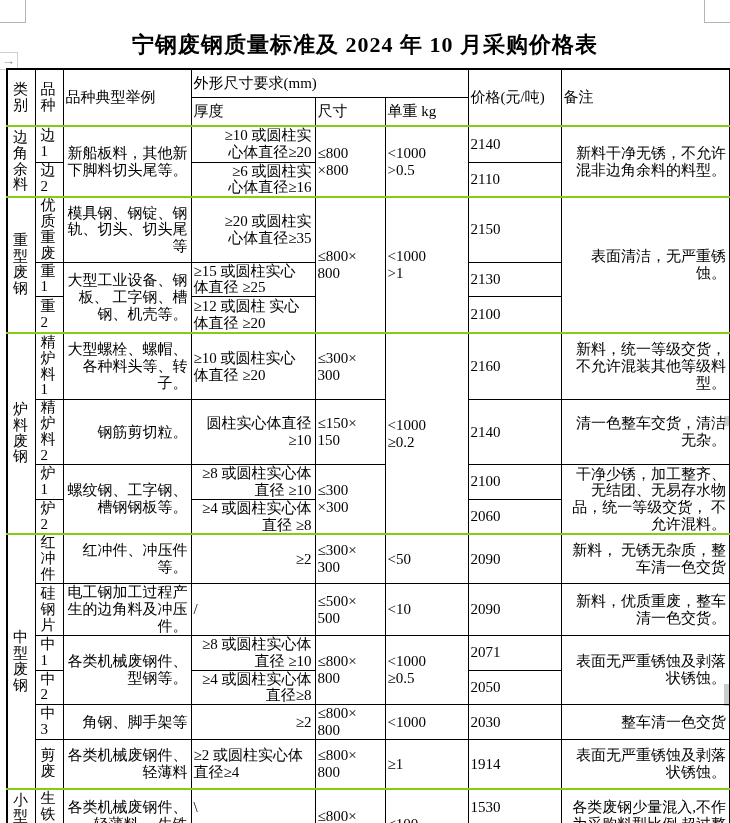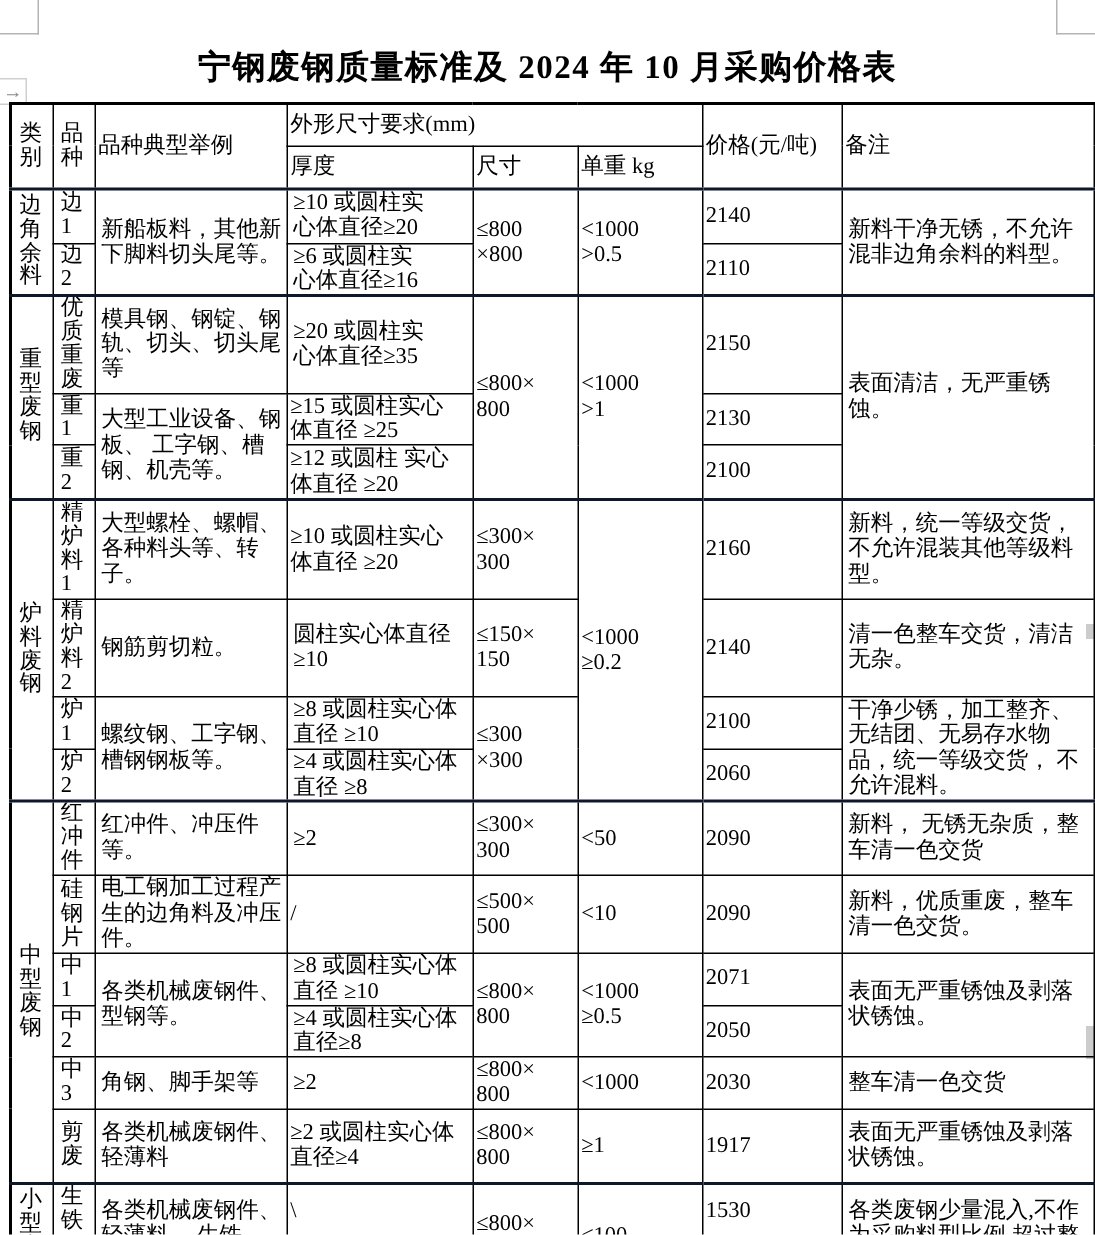--- a/index.html
+++ b/index.html
@@ -27,25 +27,25 @@
     border-collapse:collapse;table-layout:fixed;
     border:2px solid #000;
   }
   th,td{
     border:1px solid #000;font-size:15px;line-height:1.12;
     padding:0 2px;vertical-align:middle;font-weight:normal;
     overflow:hidden;word-wrap:break-word;
   }
   th{text-align:left}
   .c{text-align:left}
-  .l{text-align:left;padding:0 3px 0 4px}
+  .l{text-align:right;padding:0 3px 0 4px}
   .pre{white-space:pre-line}
   .vert{word-break:break-all;text-align:left;line-height:1.06;padding:0 5px}
   .price{text-align:left;font-weight:normal}
-  tr.sec>td{border-top:2px solid #0f172a}
+  tr.sec>td{border-top:2px solid #84cc16}
 </style>
 </head>
 <body>
 
 <div class="corner tl"></div>
 <div class="corner tr"></div>
 <div class="tab-arrow">→</div>
 <div class="edge-tick t1"></div>
 <div class="edge-tick t2"></div>
 
@@ -216,21 +216,21 @@
       <td class="l">整车清一色交货</td>
     </tr>
     <tr style="height:50px">
       <td class="vert">剪废</td>
       <td class="l">各类机械废钢件、 轻薄料</td>
       <td class="c pre">≥2 或圆柱实心体
 直径≥4</td>
       <td class="c pre">≤800×
 800</td>
       <td class="c">≥1</td>
-      <td class="price">1917</td>
+      <td class="price">1914</td>
       <td class="l">表面无严重锈蚀及剥落状锈蚀。</td>
     </tr>
 
     <tr class="sec" style="height:35px">
       <td class="vert" rowspan="2">小型废钢</td>
       <td class="vert">生铁</td>
       <td class="l" rowspan="2">各类机械废钢件、 轻薄料、 生铁等。</td>
       <td class="c">\</td>
       <td class="c pre" rowspan="2">≤800×
 800</td>

